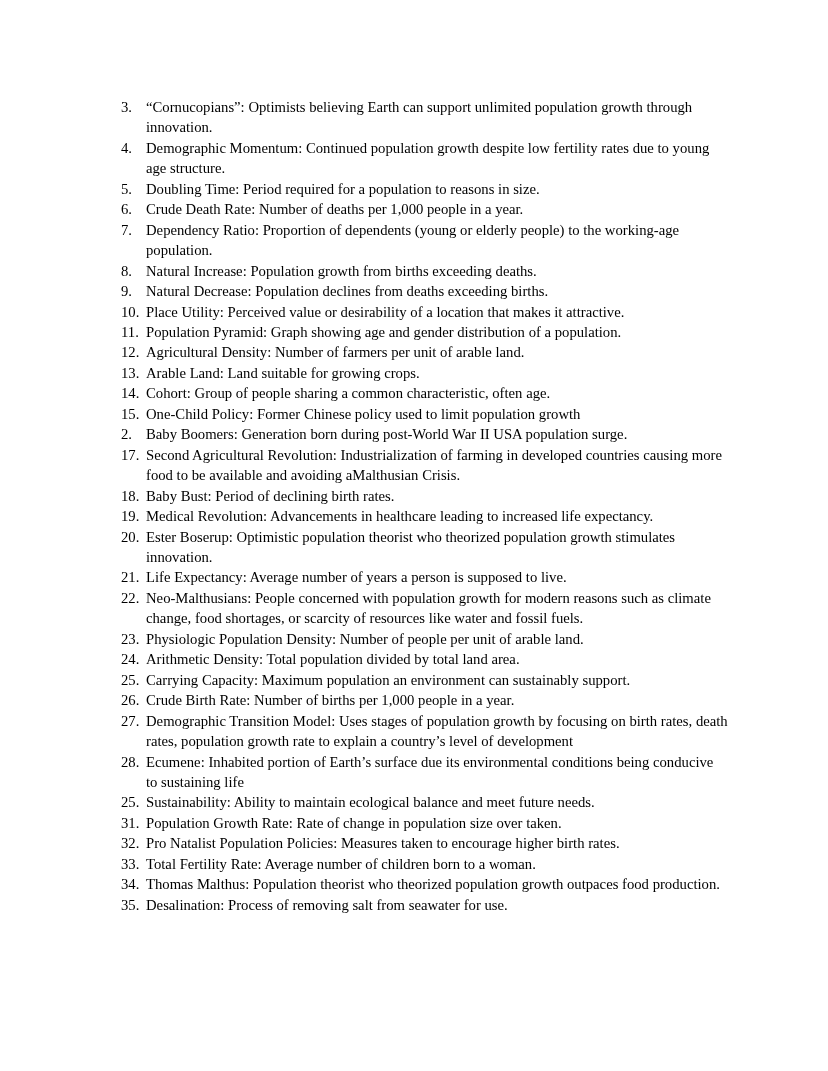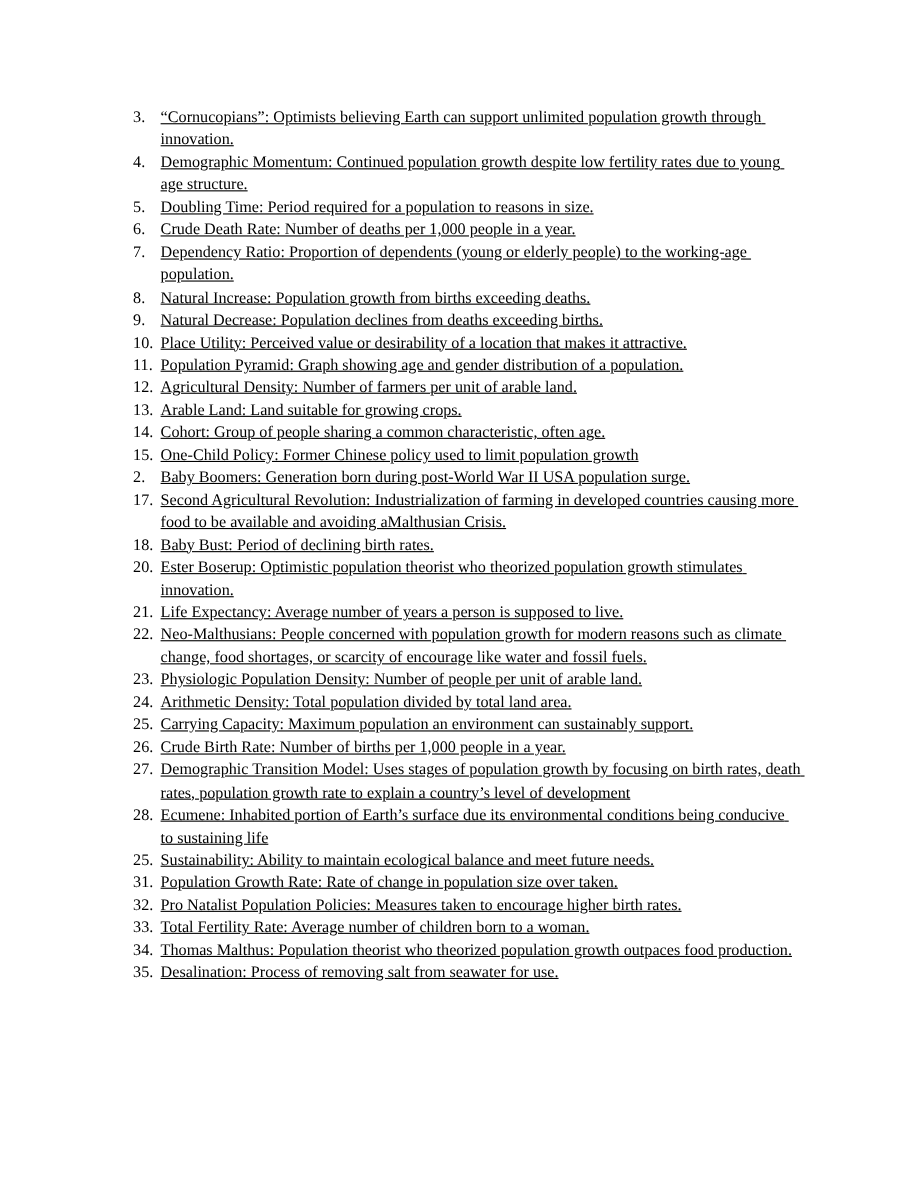--- a/index.html
+++ b/index.html
@@ -35,21 +35,20 @@
     font-size: 14.7px;
     line-height: 20.45px;
   }
   .item-number {
     flex: 0 0 25px;
     white-space: nowrap;
   }
   .item-text {
     width: 582px;
     white-space: pre-wrap;
-    text-decoration: underline;
   }
 </style>
 </head>
 <body>
 
 <div class="page">
   <div class="content">
     <div class="doc-list">
 
         <div class="doc-item">
@@ -125,34 +124,38 @@
         <div class="doc-item">
           <span class="item-number">17.</span>
           <span class="item-text">Second Agricultural Revolution: Industrialization of farming in developed countries causing more food to be available and avoiding aMalthusian Crisis.</span>
         </div>
 
         <div class="doc-item">
           <span class="item-number">18.</span>
           <span class="item-text">Baby Bust: Period of declining birth rates.</span>
         </div>
 
+        <div class="doc-item">
+          <span class="item-number">19.</span>
+          <span class="item-text">Medical Revolution: Advancements in healthcare leading to increased life expectancy.</span>
+        </div>
 
         <div class="doc-item">
           <span class="item-number">20.</span>
           <span class="item-text">Ester Boserup: Optimistic population theorist who theorized population growth stimulates innovation.</span>
         </div>
 
         <div class="doc-item">
           <span class="item-number">21.</span>
           <span class="item-text">Life Expectancy: Average number of years a person is supposed to live.</span>
         </div>
 
         <div class="doc-item">
           <span class="item-number">22.</span>
-          <span class="item-text">Neo-Malthusians: People concerned with population growth for modern reasons such as climate change, food shortages, or scarcity of encourage like water and fossil fuels.</span>
+          <span class="item-text">Neo-Malthusians: People concerned with population growth for modern reasons such as climate change, food shortages, or scarcity of resources like water and fossil fuels.</span>
         </div>
 
         <div class="doc-item">
           <span class="item-number">23.</span>
           <span class="item-text">Physiologic Population Density: Number of people per unit of arable land.</span>
         </div>
 
         <div class="doc-item">
           <span class="item-number">24.</span>
           <span class="item-text">Arithmetic Density: Total population divided by total land area.</span>

